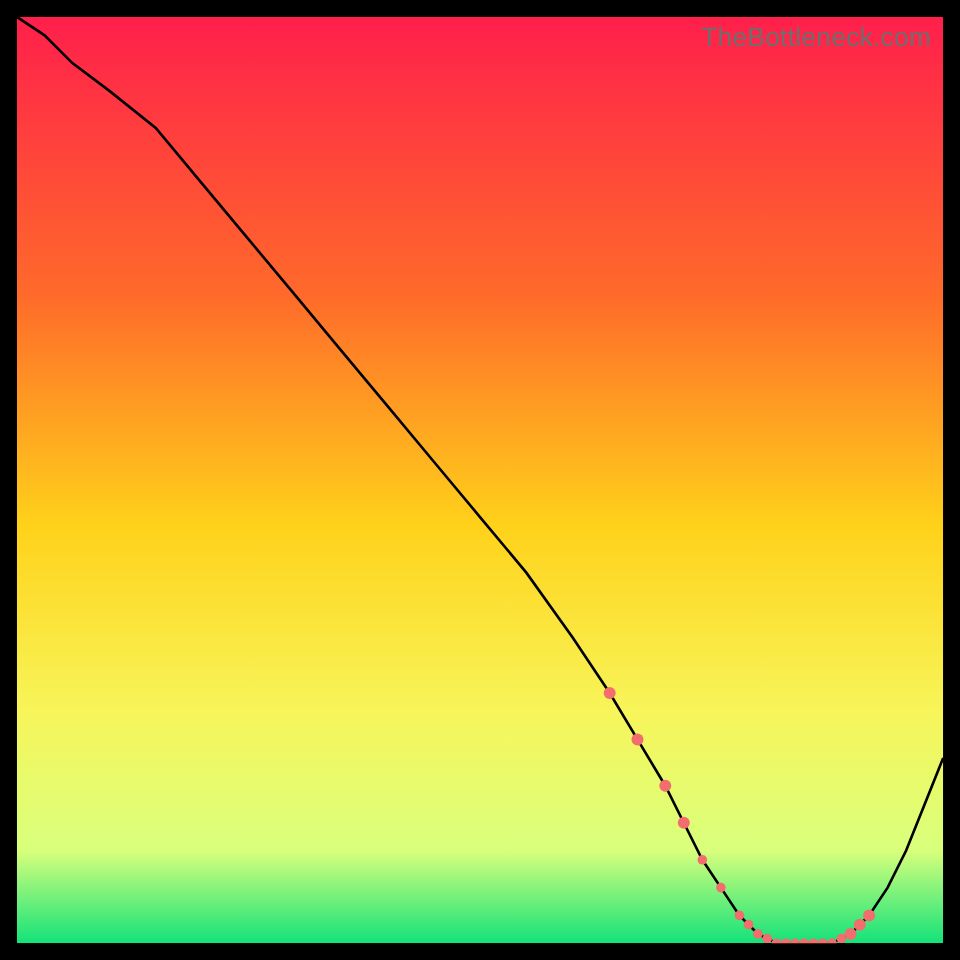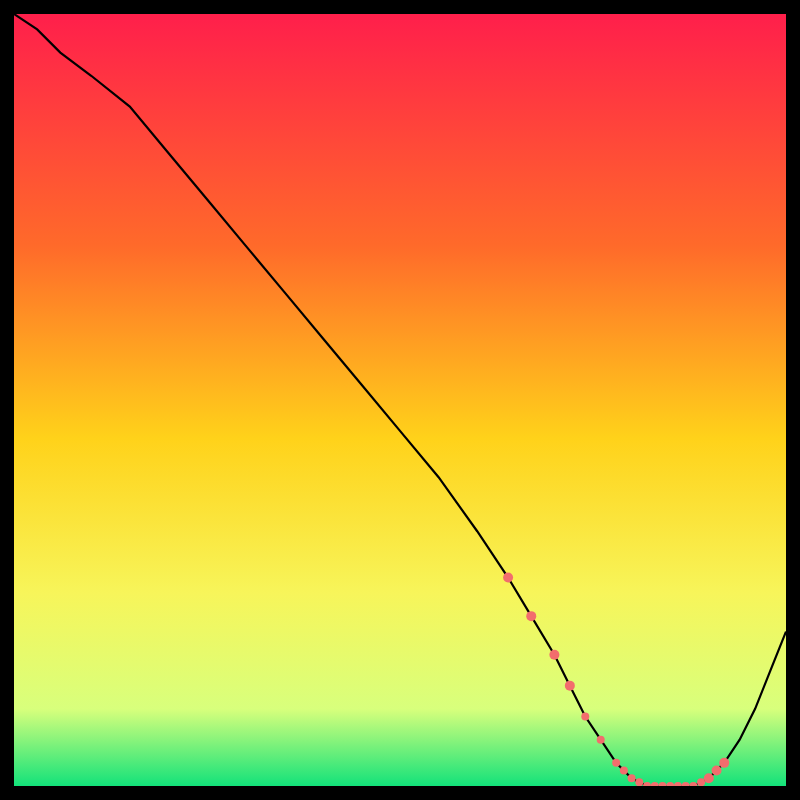--- a/index.html
+++ b/index.html
@@ -38,20 +38,21 @@
     user-select: none;
   }
   svg {
     display: block;
   }
 </style>
 </head>
 <body>
 
 <div class="frame">
+  <div class="watermark">TheBottleneck.com</div>
   <svg class="plot-area" viewBox="0 0 772 772" preserveAspectRatio="none">
     <defs>
       <linearGradient id="bg-grad" x1="0" y1="0" x2="0" y2="1">
           <stop offset="0%" stop-color="#ff1f4b"></stop>
           <stop offset="30%" stop-color="#ff6a2a"></stop>
           <stop offset="55%" stop-color="#ffd21a"></stop>
           <stop offset="75%" stop-color="#f7f55a"></stop>
           <stop offset="90%" stop-color="#d8ff7c"></stop>
           <stop offset="100%" stop-color="#13e27a"></stop>
         </linearGradient>

